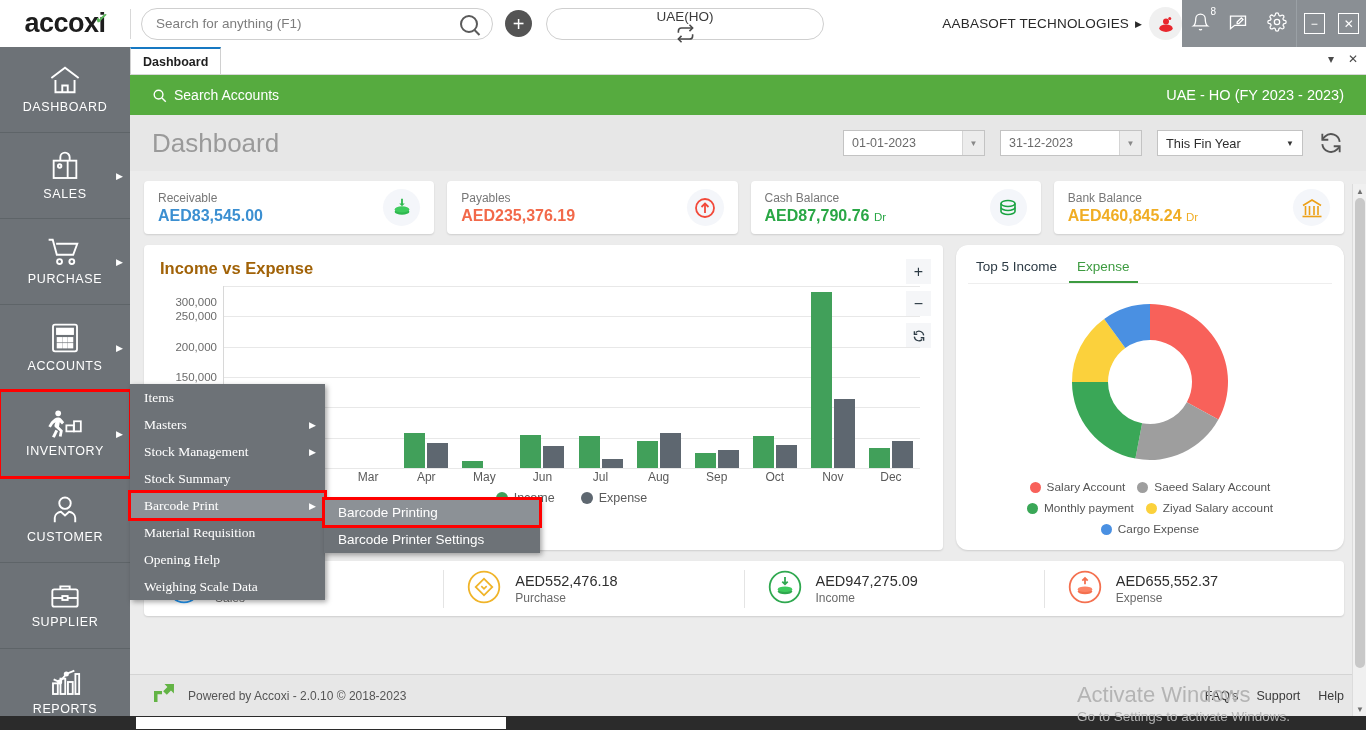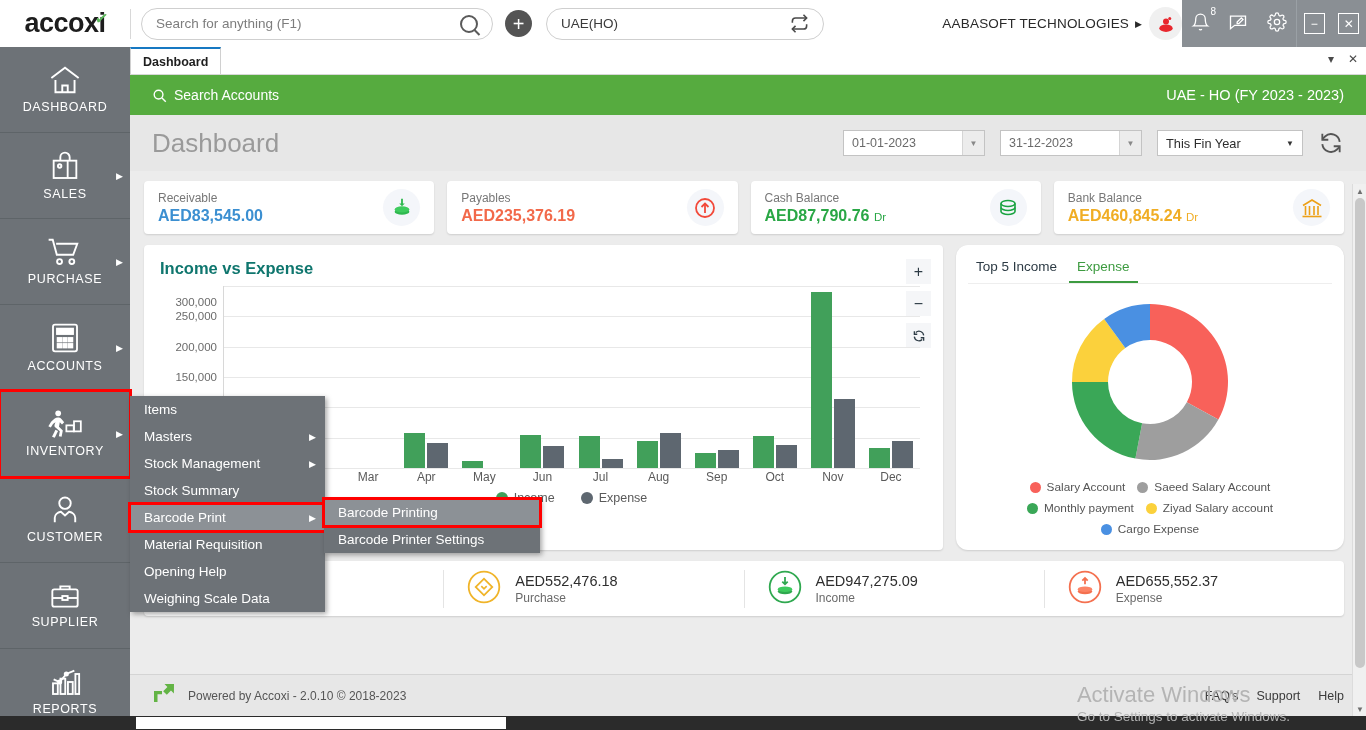--- a/index.html
+++ b/index.html
@@ -18,21 +18,21 @@
   .logo-sep { width:1px; height:30px; background:#d8d8d8; }
 
   .search-box { margin-left:10px; width:352px; height:32px; border:1px solid #cfcfcf; border-radius:16px; display:flex; align-items:center; padding:0 14px; background:#fff; }
   .search-box input { border:none; outline:none; flex:1; font-size:13.5px; color:#6b6b6b; font-family:"Liberation Sans", sans-serif; background:transparent; }
   .search-box input::placeholder { color:#7d7d7d; }
   .icon-circle-search { width:18px; height:18px; border:2px solid #5a5a5a; border-radius:50%; position:relative; }
   .icon-circle-search::after { content:''; position:absolute; width:2px; height:7px; background:#5a5a5a; right:-2px; bottom:-5px; transform:rotate(-45deg); }
 
   .plus-btn { margin-left:12px; width:27px; height:27px; border-radius:50%; background:#545454; color:#fff; display:flex; align-items:center; justify-content:center; font-size:20px; line-height:1; font-weight:300; cursor:pointer; }
 
-  .branch-box { margin-left:14px; width:278px; height:32px; border:1px solid #cfcfcf; border-radius:16px; display:flex; align-items:center; padding:0 14px; justify-content:space-between; }
+  .branch-box { margin-left:14px; width:278px; height:32px; border:1px solid #cfcfcf; border-radius:16px; display:flex; align-items:center; padding:0 14px; justify-content:space-between;flex-direction:column; }
   .branch-box .val { font-size:13.5px; color:#3b3b3b; }
   .sync-ic { width:19px; height:19px; position:relative; color:#4a4a4a; }
 
   .company-wrap { margin-left:auto; display:flex; align-items:center; height:47px; }
   .company-name { font-size:13.5px; color:#2a2a2a; letter-spacing:.2px; }
   .company-caret { margin:0 7px 0 6px; font-size:9px; color:#2a2a2a; }
   .avatar { width:33px; height:33px; border-radius:50%; background:#f0f0f0; display:flex; align-items:center; justify-content:center; }
 
   .tb-icons { width:114px; height:47px; background:#8a8f94; display:flex; align-items:center; justify-content:space-around; }
   .tb-icons .ti { color:#fff; position:relative; cursor:pointer; }
@@ -73,21 +73,21 @@
 
   .kpi-row { display:flex; gap:13px; }
   .kpi { flex:1; height:53px; background:#fff; border-radius:4px; box-shadow:0 1px 2px rgba(0,0,0,.13); display:flex; align-items:center; padding:0 14px; }
   .kpi .kl { font-size:12px; color:#777; }
   .kpi .kv { font-size:16px; font-weight:bold; margin-top:2px; }
   .kpi .unit { font-size:11.5px; font-weight:normal; }
   .kpi .kic { margin-left:auto; width:37px; height:37px; border-radius:50%; background:#f4f6fa; display:flex; align-items:center; justify-content:center; }
 
   .mid-row { display:flex; gap:13px; margin-top:11px; }
   .chart-card { width:799px; height:305px; background:#fff; border-radius:4px; box-shadow:0 1px 2px rgba(0,0,0,.13); position:relative; padding:14px 0 0 16px; }
-  .chart-title { font-size:16.5px; color:#0f766e; font-weight:bold; }
+  .chart-title { font-size:16.5px; color:#a16207; font-weight:bold; }
   .chart-tools { position:absolute; right:12px; top:14px; display:flex; flex-direction:column; gap:7px; }
   .ctool { width:25px; height:25px; background:#f5f6f8; display:flex; align-items:center; justify-content:center; font-size:16px; color:#2d3b45; cursor:pointer; }
 
   .plot { position:relative; margin-top:8px; width:760px; height:215px; }
   .ylabels { position:absolute; left:0; top:0; width:62px; height:182px; }
   .ylab { position:absolute; right:5px; font-size:11.5px; color:#6b6b6b; transform:translateY(-50%); white-space:nowrap; }
   .grid { position:absolute; left:63px; top:0; right:0; height:182px; border-left:1px solid #d8d8d8; }
   .gline { position:absolute; left:0; right:0; height:1px; background:#e8e8e8; }
   .bars { position:absolute; left:63px; right:0; top:0; height:182px; display:flex; align-items:flex-end; }
   .bgrp { flex:1; display:flex; align-items:flex-end; justify-content:center; gap:2px; height:100%; }
@@ -131,21 +131,21 @@
   .vcap { position:absolute; left:0; width:14px; height:14px; display:flex; align-items:center; justify-content:center; font-size:8px; color:#707070; }
 
   .hscroll { position:absolute; left:0; bottom:0; width:1366px; height:14px; background:#2b2b2b; }
   .hthumb { position:absolute; left:136px; top:1px; width:370px; height:12px; background:#ffffff; }
 
   
   .ctxmenu { position:absolute; background:#6d7277; box-shadow:2px 2px 5px rgba(0,0,0,.35); z-index:40; }
   .ctxitem { height:27px; display:flex; align-items:center; padding:0 14px; color:#fff; font-size:13.5px; cursor:pointer; position:relative; white-space:nowrap; }
   .ctxitem .sub { position:absolute; right:9px; font-size:9px; }
   .ctxitem.hl { background:#8c9196; outline:3px solid #ff0000; outline-offset:-1px; z-index:45; }
-  .menu-inv { left:130px; top:396px; width:195px; }
+  .menu-inv { left:130px; top:384px; width:195px;font-family:Liberation Serif, serif; }
   .menu-bc { left:324px; top:499px; width:216px; }
 </style>
 </head>
 <body>
 
 <div id="app">
 
   <div class="topbar">
     <div class="logo">
       <span>accoxi</span>

